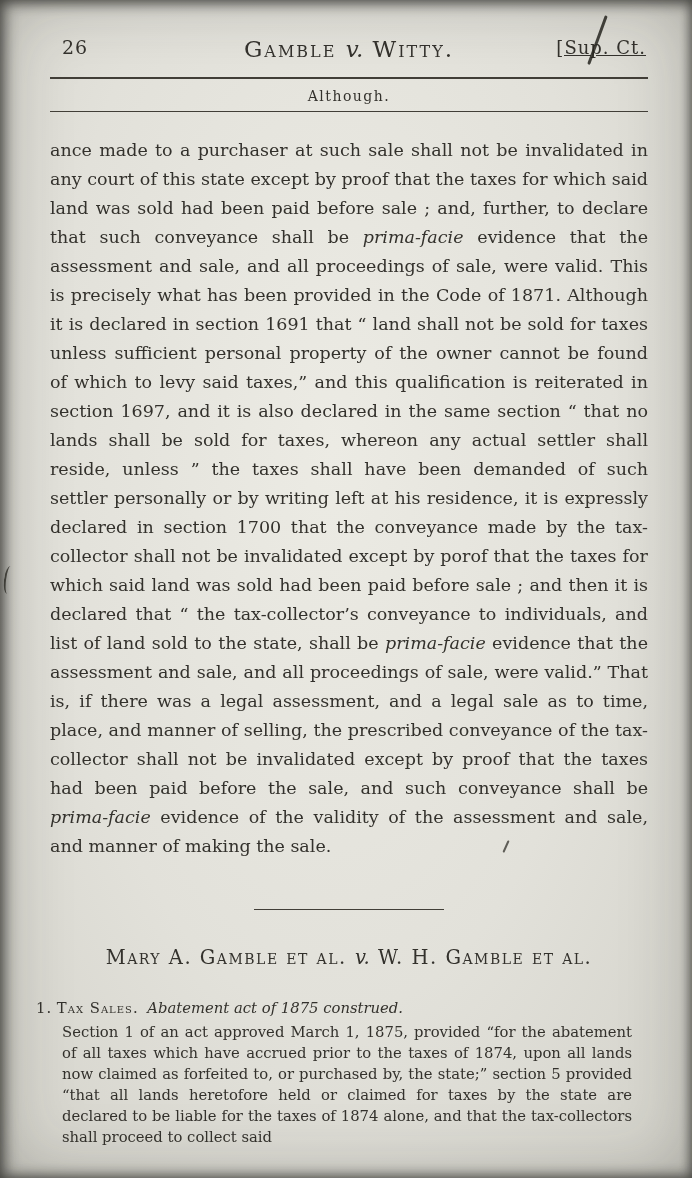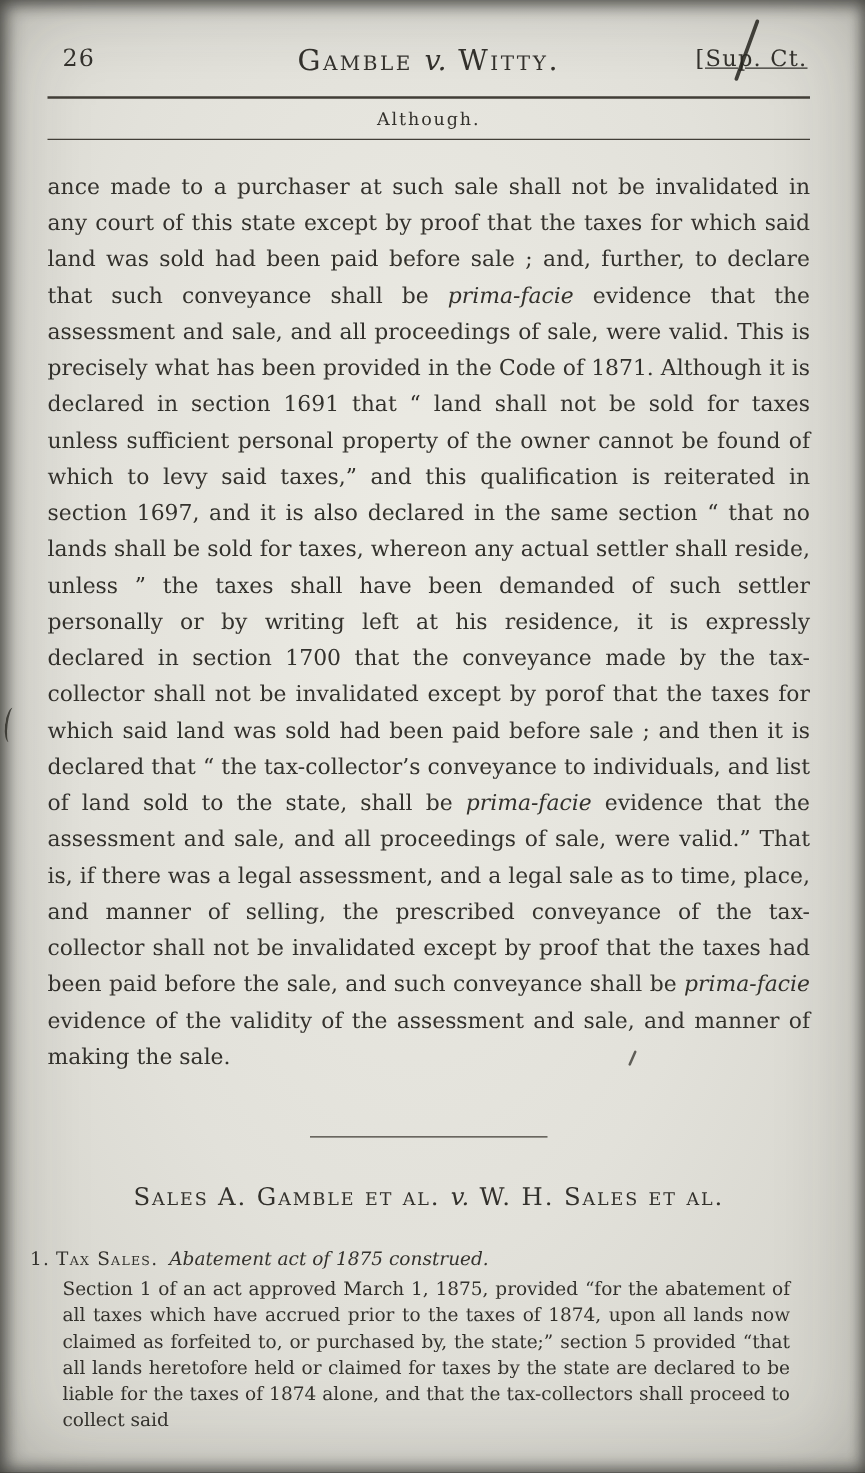--- a/index.html
+++ b/index.html
@@ -15,21 +15,21 @@
     overflow: hidden;
     color: #33312c;
     background: radial-gradient(ellipse at 48% 38%, #ecebe4 0%, #e2e1da 55%, #d2d1c9 100%);
     box-shadow:
       inset 0 0 70px rgba(35,35,30,.26),
       inset 7px 0 14px rgba(20,20,18,.38),
       inset 0 6px 12px rgba(20,20,18,.34),
       inset -4px 0 10px rgba(20,20,18,.20),
       inset 0 -5px 12px rgba(20,20,18,.24);
   }
-  .content { position: absolute; left: 38px; right: 44px; top: 34px; }
+  .content { position: absolute; left: 50px; right: 44px; top: 34px; }
 
   
   .running-head { position: relative; height: 28px; }
   .page-num {
     position: absolute; left: 12px; top: 2px;
     font-size: 19px; letter-spacing: 1px;
   }
   .running-title {
     position: absolute; left: 0; right: 0; top: 2px;
     text-align: center; font-size: 23px;
@@ -107,21 +107,21 @@
     </header>
 
     <div class="rule-thick"></div>
     <div class="syllabus-label">Although.</div>
     <div class="rule-thin"></div>
 
     <p class="syllabus-text"><span>ance made to a purchaser at such sale shall not be invalidated in any court of this state except by proof that the taxes for which said land was sold had been paid before sale ; and, further, to declare that such conveyance shall be </span><em>prima-facie</em><span> evidence that the assessment and sale, and all proceedings of sale, were valid.  This is precisely what has been provided in the Code of 1871.  Although it is declared in section 1691 that “ land shall not be sold for taxes unless sufficient personal property of the owner cannot be found of which to levy said taxes,” and this qualification is reiterated in section 1697, and it is also declared in the same section “ that no lands shall be sold for taxes, whereon any actual settler shall reside, unless ” the taxes shall have been demanded of such settler personally or by writing left at his residence, it is expressly declared in section 1700 that the conveyance made by the tax-collector shall not be invalidated except by porof that the taxes for which said land was sold had been paid before sale ; and then it is declared that “ the tax-collector’s conveyance to individuals, and list of land sold to the state, shall be </span><em>prima-facie</em><span> evidence that the assessment and sale, and all proceedings of sale, were valid.”  That is, if there was a legal assessment, and a legal sale as to time, place, and manner of selling, the prescribed conveyance of the tax-collector shall not be invalidated except by proof that the taxes had been paid before the sale, and such conveyance shall be </span><em>prima-facie</em><span> evidence of the validity of the assessment and sale, and manner of making the sale.</span></p>
 
     <div class="divider"></div>
 
-    <h2 class="case-title"><span class="sc">Sales A. Gamble et al.</span> <em class="vsep">v.</em> <span class="sc">W. H. Sales et al.</span></h2>
+    <h2 class="case-title"><span class="sc">Mary A. Gamble et al.</span> <em class="vsep">v.</em> <span class="sc">W. H. Gamble et al.</span></h2>
 
     <div class="headnote">
       <div class="headnote-lead"><span class="hn-num">1.</span> <span class="sc hn-topic">Tax Sales.</span> <em class="hn-subtitle">Abatement act of 1875 construed.</em></div>
       <p class="headnote-body">Section 1 of an act approved March 1, 1875, provided “for the abatement of all taxes which have accrued prior to the taxes of 1874, upon all lands now claimed as forfeited to, or purchased by, the state;” section 5 provided “that all lands heretofore held or claimed for taxes by the state are declared to be liable for the taxes of 1874 alone, and that the tax-collectors shall proceed to collect said</p>
     </div>
 
   </div>
 
   <div class="ink ink-pen-stroke"></div>
   <div class="ink ink-margin-mark"></div>

